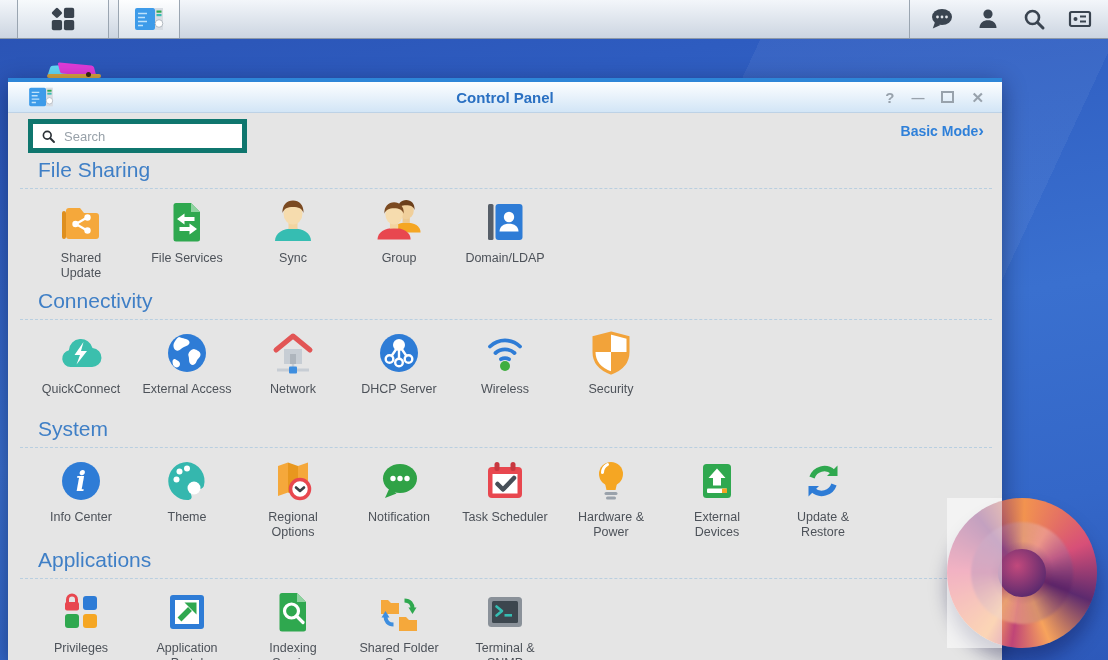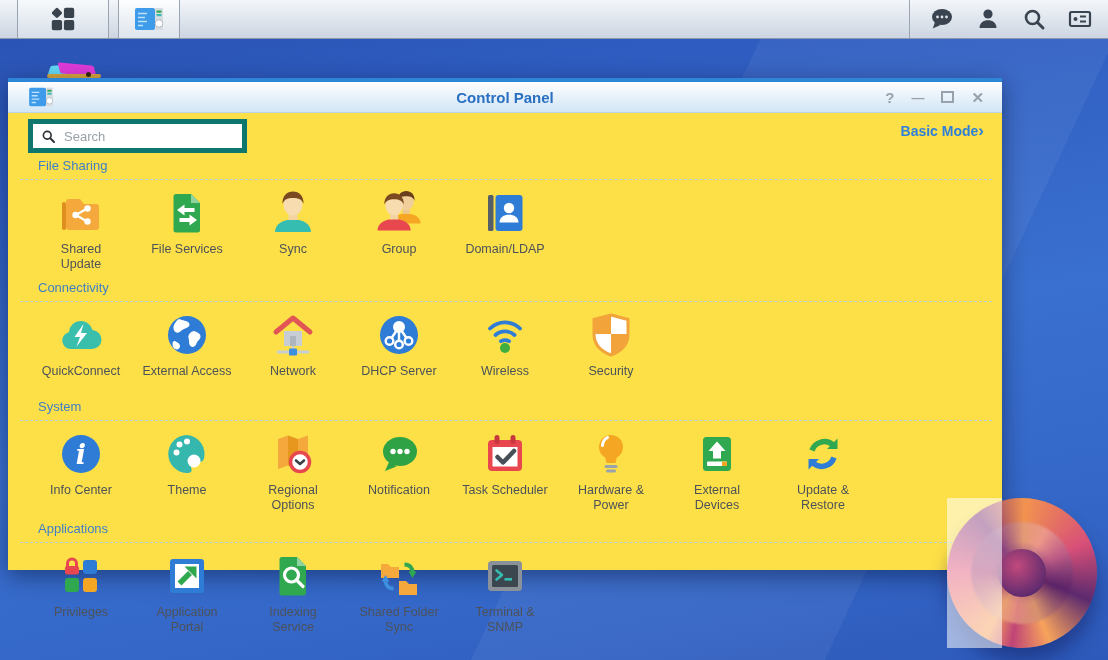--- a/index.html
+++ b/index.html
@@ -22,22 +22,22 @@
   .tb-right{margin-left:auto;display:flex;align-items:center;gap:22px;
     border-left:1px solid #9aa5b1;padding-left:20px;margin-right:16px;}
   .tb-ico{width:24px;height:24px;display:inline-flex;cursor:pointer;}
   
   .peek{position:absolute;left:47px;top:61px;width:54px;height:18px;z-index:1;}
   .peek-cyan{position:absolute;left:2px;top:4px;width:26px;height:10px;background:#62d9f5;transform:skew(-18deg,-4deg);border-radius:2px;}
   .peek-mag{position:absolute;left:12px;top:3px;width:36px;height:11px;background:#df3bd8;transform:skew(15deg,5deg);border-radius:2px;}
   .peek-base{position:absolute;left:0;top:13px;width:54px;height:4px;background:#d9a53c;border-radius:2px;}
   .peek-base::after{content:"";position:absolute;right:10px;top:-2px;width:5px;height:5px;border-radius:50%;background:#3b2a10;}
   
-  .window{position:absolute;left:8px;top:78px;width:994px;height:492px;z-index:2;
-    background:#fde047;box-shadow:0 6px 22px rgba(0,10,40,.45);}
+  .window{position:absolute;left:8px;top:78px;width:994px;height:582px;z-index:2;
+    background:#e5e5e5;box-shadow:0 6px 22px rgba(0,10,40,.45);}
   .win-topline{height:4px;background:#2e86d8;}
   .titlebar{height:30px;background:linear-gradient(#fdfeff,#d2e5f6);
     border-bottom:1px solid #bdd2e6;position:relative;display:flex;align-items:center;}
   .win-icon{width:26px;height:22px;margin-left:20px;}
   .win-title{position:absolute;left:0;right:0;text-align:center;
     font-size:15px;font-weight:bold;color:#2a70c2;}
   .win-ctls{margin-left:auto;display:flex;align-items:center;gap:17px;margin-right:18px;z-index:2;}
   .ctl{color:#98a2ac;font-size:15px;font-weight:bold;cursor:pointer;line-height:1;}
   .ctl-min{font-size:13px;}
   .ctl-box{display:inline-block;width:9px;height:8px;border:2px solid #98a2ac;}
@@ -47,21 +47,21 @@
     border:5px solid #0f766e;border-radius:0;background:#fff;display:flex;align-items:center;}
   .searchbox svg{margin:0 6px 0 8px;}
   .searchbox input{border:none;outline:none;flex:1;font-size:13px;color:#333;
     font-family:"Liberation Sans",sans-serif;background:transparent;}
   .searchbox input::placeholder{color:#98a1a9;}
   .basic-mode{position:absolute;right:18px;top:6px;display:flex;align-items:center;cursor:pointer;}
   .basic-mode .bm-label{font-size:14px;font-weight:bold;color:#2f80d9;}
   .basic-mode .bm-chev{font-size:17px;font-weight:bold;color:#2f80d9;line-height:1;}
   
   .section{margin-bottom:6px;}
-  .sec-title{font-size:13px;color:#3f7fc6;margin:8px 0 0 30px;}
+  .sec-title{font-size:21px;color:#3f7fc6;margin:8px 0 0 30px;}
   .sec-divider{border-top:1px dashed #b9cfe0;margin:6px 10px 0 12px;height:0;}
   .icon-grid{display:flex;padding-left:20px;margin-top:9px;}
   .cell{width:106px;min-height:80px;text-align:center;cursor:pointer;}
   .cell .ico{width:48px;height:48px;margin:0 auto;}
   .cell .lbl{margin-top:5px;font-size:12.5px;line-height:15px;color:#4d5259;white-space:pre-line;}
   
   .swirl{position:absolute;left:947px;top:498px;width:150px;height:150px;border-radius:50%;z-index:3;
     background:
       radial-gradient(circle at 50% 50%, rgba(142,47,98,.95) 0 14%, rgba(142,47,98,0) 30%),
       conic-gradient(from 210deg,#f7a35c 0deg,#e2557a 62deg,#7b2f73 112deg,#f2934f 152deg,#d74f78 215deg,#5c2a6e 262deg,#f7a35c 308deg,#c04577 338deg,#f7a35c 360deg);

